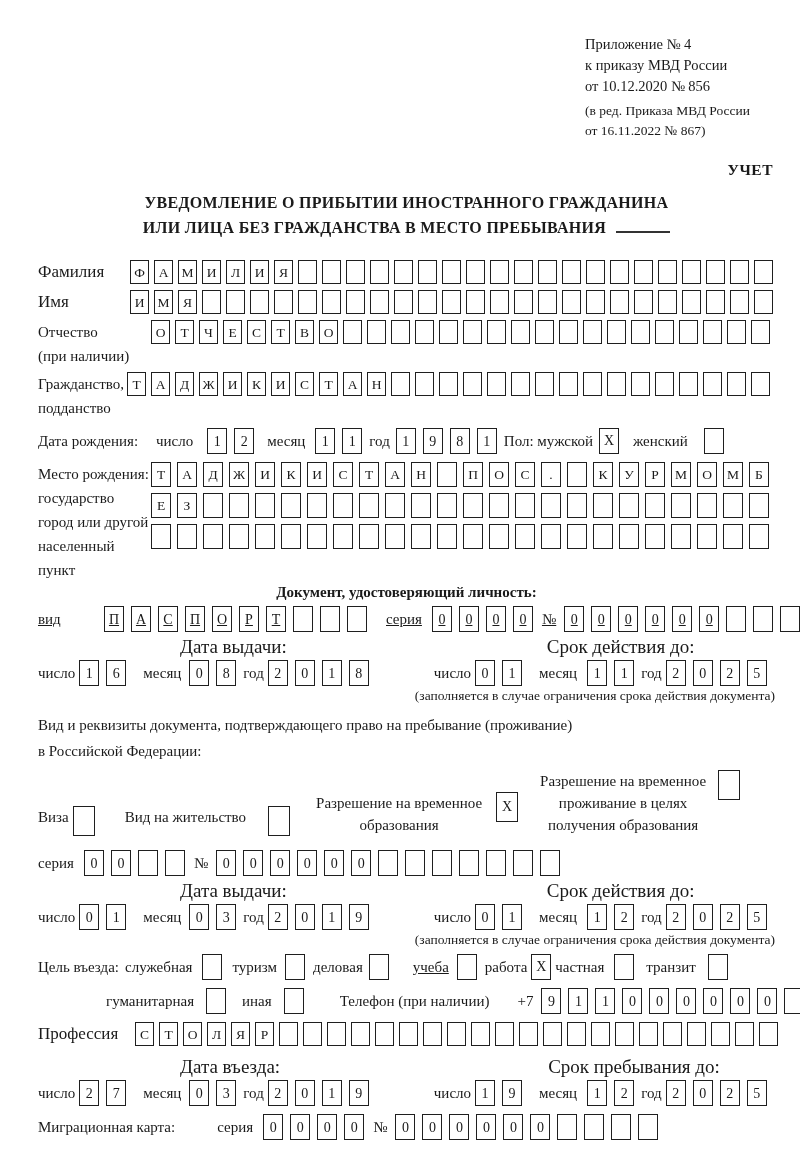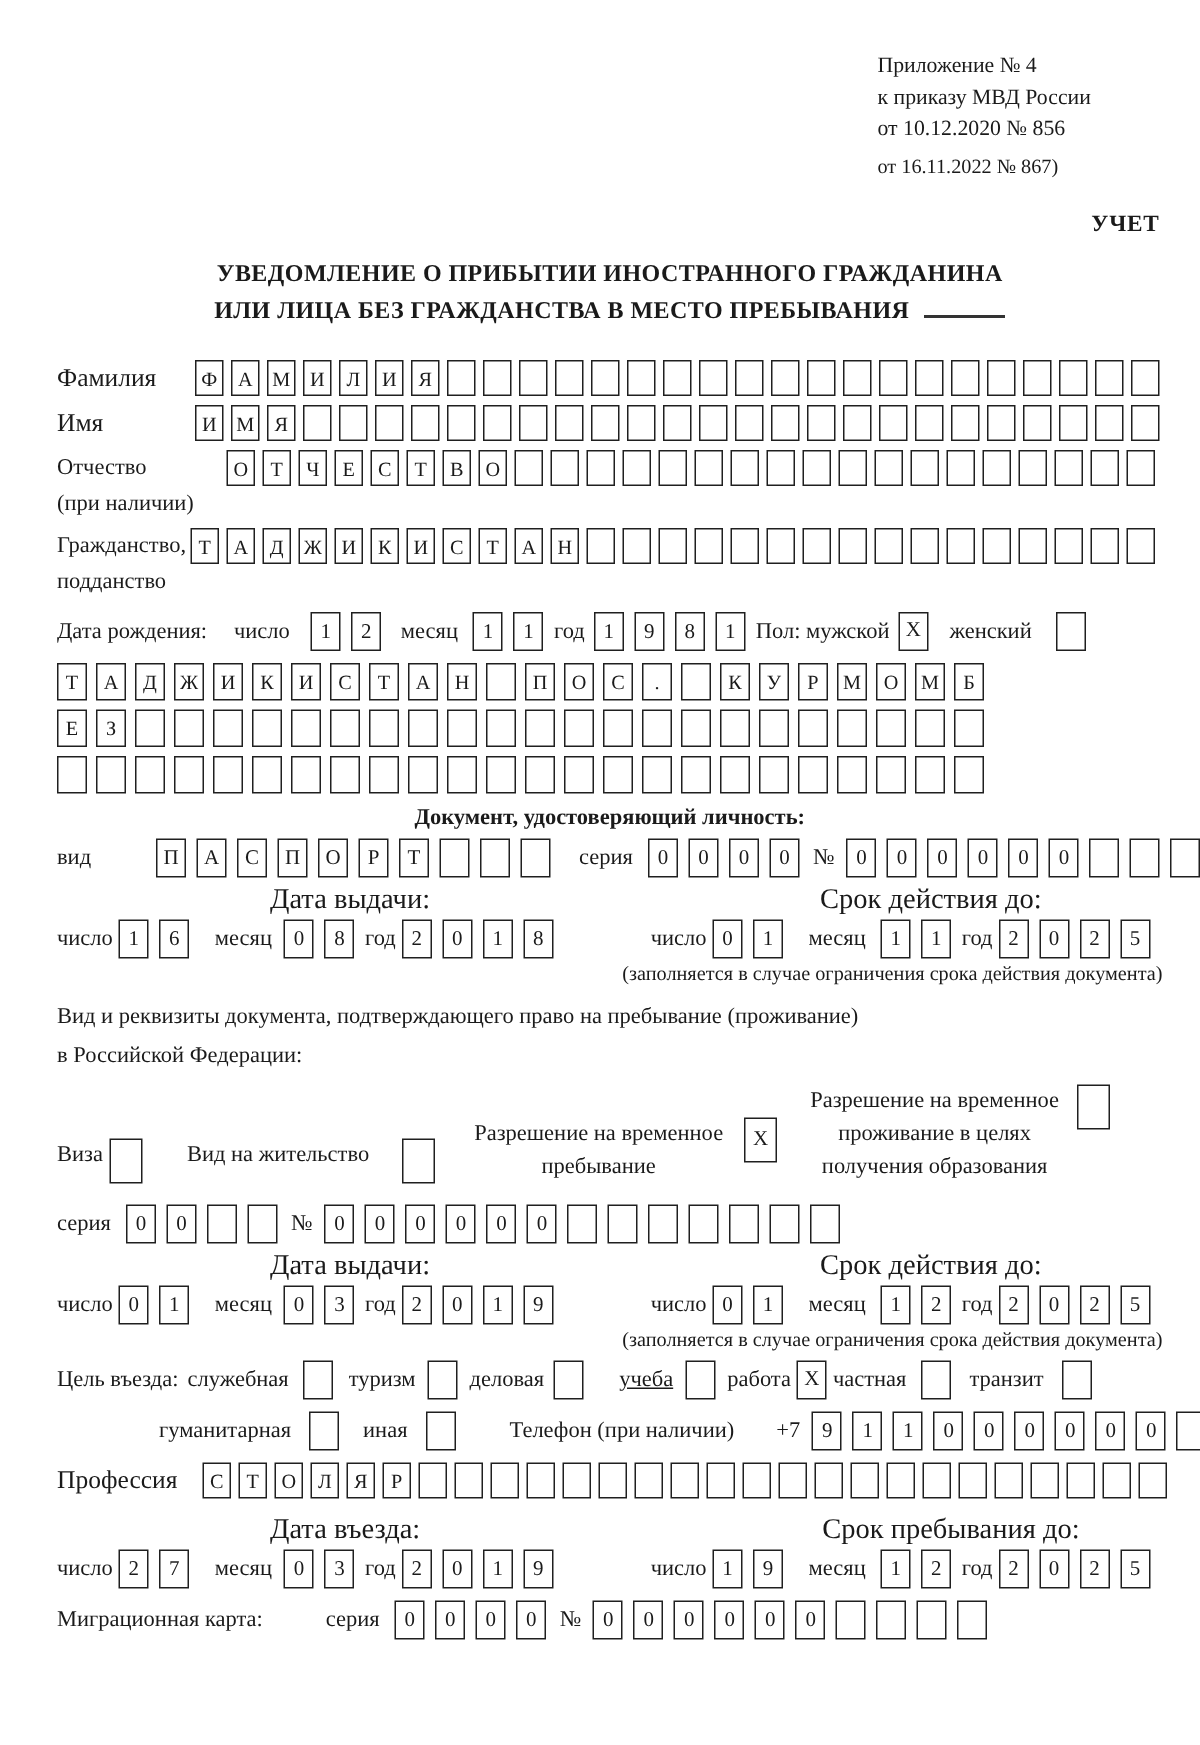--- a/index.html
+++ b/index.html
@@ -59,20 +59,21 @@
 </head>
 <body>
 
 <div class="page">
 
   <div class="top-right">
     <div>Приложение № 4</div>
     <div>к приказу МВД России</div>
     <div>от 10.12.2020 № 856</div>
     <div class="amendment">
+      <div>(в ред. Приказа МВД России</div>
       <div>от 16.11.2022 № 867)</div>
     </div>
     <div class="forma">УЧЕТ</div>
   </div>
 
   <div class="title">
     <div>УВЕДОМЛЕНИЕ О ПРИБЫТИИ ИНОСТРАННОГО ГРАЖДАНИНА</div>
     <div><span>ИЛИ ЛИЦА БЕЗ ГРАЖДАНСТВА В МЕСТО ПРЕБЫВАНИЯ</span><span class="blank-line"></span></div>
   </div>
 
@@ -233,20 +234,26 @@
         <div class="cell">8</div>
         <div class="cell">1</div>
       </div>
     <span class="ilabel">Пол: мужской</span>
     <div class="checkbox" style="margin-left:6px;">X</div>
     <span class="ilabel" style="margin-left:14px;">женский</span>
     <div class="checkbox" style="margin-left:16px;"></div>
   </div>
 
   <div class="row" style="margin-top:8px;">
+    <div class="lbl-lines" style="width:126px;">
+      <div>Место рождения:</div>
+      <div>государство</div>
+      <div>город или другой</div>
+      <div>населенный пункт</div>
+    </div>
     <div class="cellstack">
       <div class="cells wide">
           <div class="cell">Т</div>
           <div class="cell">А</div>
           <div class="cell">Д</div>
           <div class="cell">Ж</div>
           <div class="cell">И</div>
           <div class="cell">К</div>
           <div class="cell">И</div>
           <div class="cell">С</div>
@@ -317,21 +324,21 @@
           <div class="cell"></div>
           <div class="cell"></div>
           <div class="cell"></div>
           <div class="cell"></div>
         </div>
     </div>
   </div>
 
   <div class="center-bold" style="margin-top:2px;">Документ, удостоверяющий личность:</div>
 
-  <div class="row" style="margin-top:5px; align-items:center;">
+  <div class="row" style="margin-top:5px; align-items:center;text-decoration:underline;">
     <span class="ilabel" style="width:66px;">вид</span>
     <div class="cells date">
         <div class="cell">П</div>
         <div class="cell">А</div>
         <div class="cell">С</div>
         <div class="cell">П</div>
         <div class="cell">О</div>
         <div class="cell">Р</div>
         <div class="cell">Т</div>
         <div class="cell"></div>
@@ -413,21 +420,21 @@
       <div class="opt-label">Виза</div>
       <div class="checkbox tall" style="margin-left:4px;"></div>
     </div>
     <div class="opt" style="margin-left:30px;">
       <div class="opt-label">Вид на жительство</div>
       <div class="checkbox tall" style="margin-left:22px;"></div>
     </div>
     <div class="opt" style="margin-left:26px;">
       <div class="opt-label">
         <div>Разрешение на временное</div>
-        <div>пребывание</div>
+        <div>образования</div>
       </div>
       <div class="checkbox tall" style="margin-left:14px;">X</div>
     </div>
     <div class="opt" style="margin-left:22px;">
       <div class="opt-label">
         <div>Разрешение на временное</div>
         <div>проживание в целях</div>
         <div>получения образования</div>
       </div>
       <div class="checkbox tall" style="margin-left:12px;"></div>

